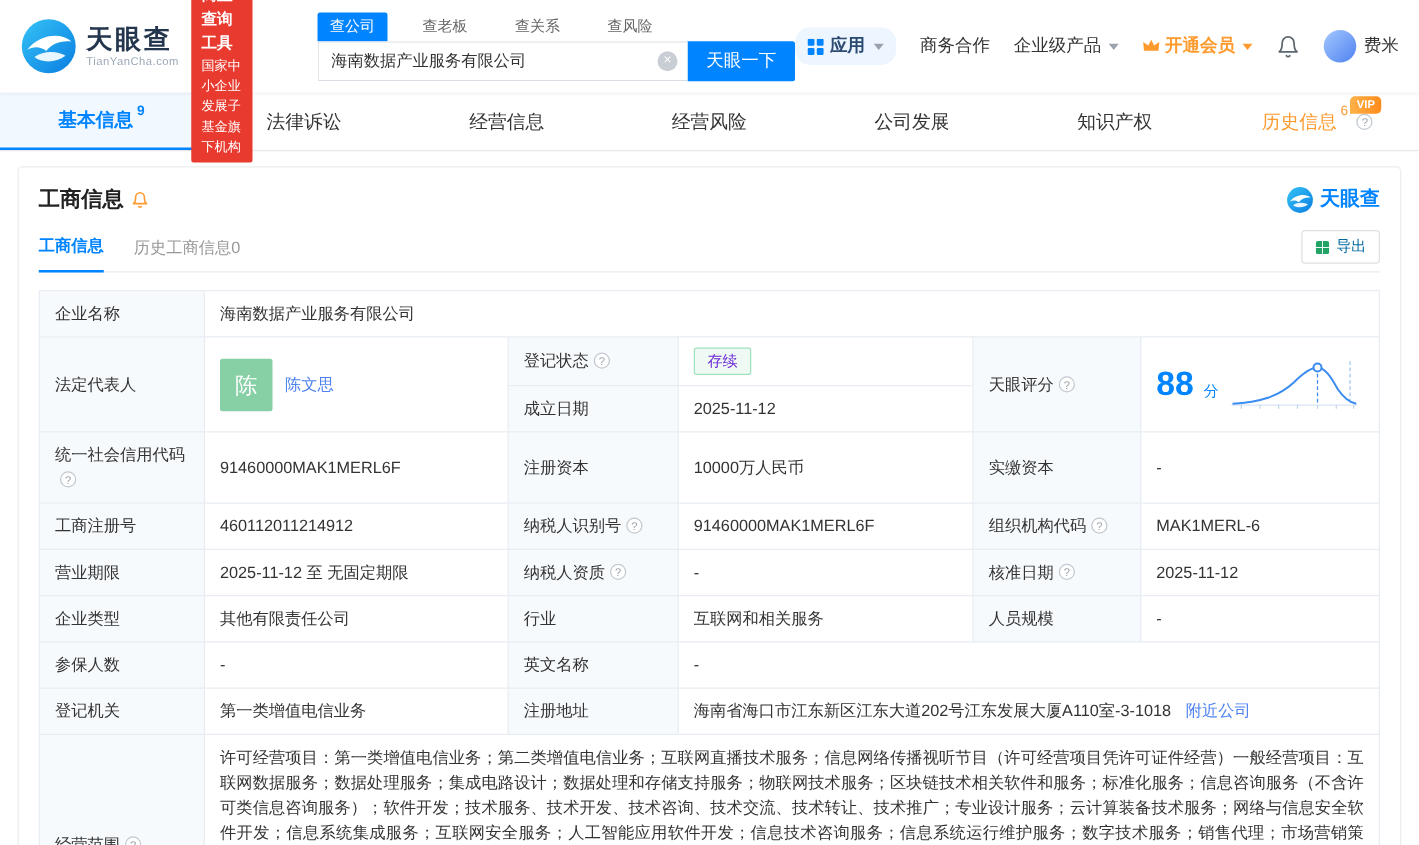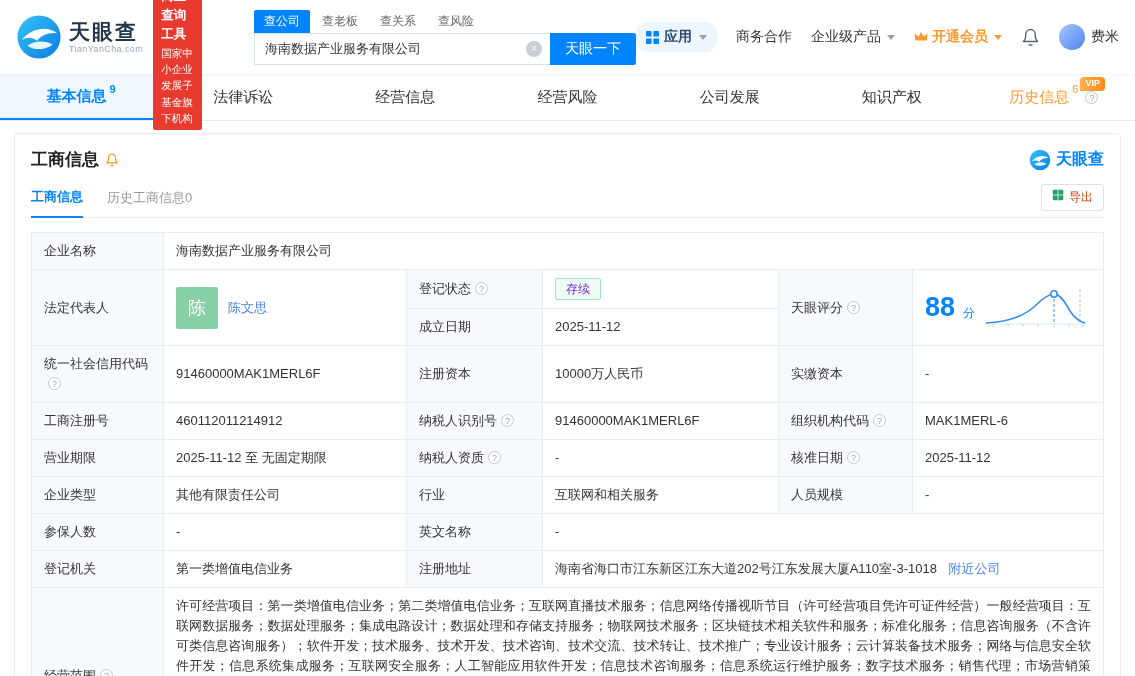--- a/index.html
+++ b/index.html
@@ -10,21 +10,21 @@
   .topbar{display:flex;align-items:center;height:74px;padding:0 16px;background:#fff;
           box-shadow:0 1px 3px rgba(0,0,0,.06);position:relative;z-index:2}
   .logo-wrap{display:flex;align-items:center;gap:7px;cursor:pointer}
   .logo-text .brand{font-size:21px;font-weight:bold;color:#24364d;letter-spacing:2px;line-height:1.1}
   .logo-text .brand-domain{font-size:9px;color:#9aa7b5;letter-spacing:.4px}
   .slogan{background:#e93a2f;color:#fff;padding:4px 8px;margin-left:10px;line-height:1.55;border-radius:2px}
   .slogan .s1{font-size:12.5px;font-weight:bold}
   .slogan .s2{font-size:10.5px}
 
   .search-area{margin-left:52px}
-  .search-tabs{display:flex;gap:2px}
+  .search-tabs{display:flex;gap:18px}
   .search-tab{font-size:12px;color:#666;padding:3px 10px;cursor:pointer;border-radius:2px 2px 0 0}
   .search-tab.active{background:#0084ff;color:#fff}
   .search-row{display:flex}
   .search-input-wrap{position:relative;width:296px}
   .search-input-wrap input{width:100%;height:32px;border:1px solid #d9dee4;border-right:none;
       padding:0 30px 0 10px;font-size:13px;color:#333;outline:none;border-radius:2px 0 0 2px}
   .clear-ic{position:absolute;right:8px;top:8px;width:16px;height:16px;border-radius:50%;
       background:#c9ced4;color:#fff;font-size:11px;line-height:15px;text-align:center;cursor:pointer}
   .search-btn{height:32px;padding:0 15px;background:#0084ff;color:#fff;border:none;font-size:14px;
       border-radius:0 2px 2px 0;cursor:pointer;white-space:nowrap}
@@ -56,22 +56,22 @@
   .card{margin:12px 14px 0;border:1px solid #ededed;border-radius:4px;padding:14px 16px 0;background:#fff}
   .section-head{display:flex;align-items:center}
   .section-title{font-size:17px;font-weight:bold;color:#222}
   .sub-bell{margin-left:6px;cursor:pointer;display:flex;align-items:center}
   .watermark{margin-left:auto;display:flex;align-items:center;gap:5px;color:#0084ff;
       font-size:16px;font-weight:bold}
 
   .subtabs{display:flex;align-items:flex-end;gap:24px;border-bottom:1px solid #ececec;margin-top:13px}
   .subtab{font-size:13px;color:#999;padding-bottom:10px;cursor:pointer}
   .subtab.active{color:#0084ff;border-bottom:2px solid #0084ff;font-weight:bold;margin-bottom:-1px}
-  .export-btn{margin-left:auto;margin-bottom:6px;display:flex;align-items:flex-start;gap:5px;background:#fff;
-      border:1px solid #e0e0e0;border-radius:3px;padding:4px 10px;font-size:12px;color:#c2410c;cursor:pointer}
+  .export-btn{margin-left:auto;margin-bottom:6px;display:flex;align-items:center;gap:5px;background:#fff;
+      border:1px solid #e0e0e0;border-radius:3px;padding:4px 10px;font-size:12px;color:#0369a1;cursor:pointer}
 
   
   .info-table{width:100%;border-collapse:collapse;margin-top:14px;table-layout:fixed}
   .info-table td{border:1px solid #e8edf3;font-size:13px;color:#333;padding:8px 12px;
       line-height:20px;word-break:break-all;vertical-align:middle}
   td.label{background:#f7fafd}
   .help{display:inline-block;width:13px;height:13px;border:1px solid #c2c9d0;border-radius:50%;
       color:#9aa3ab;font-size:9px;line-height:12px;text-align:center;margin-left:4px;
       vertical-align:1px;cursor:pointer;background:#fff}
   .link{color:#4e82f0;text-decoration:none;cursor:pointer}

